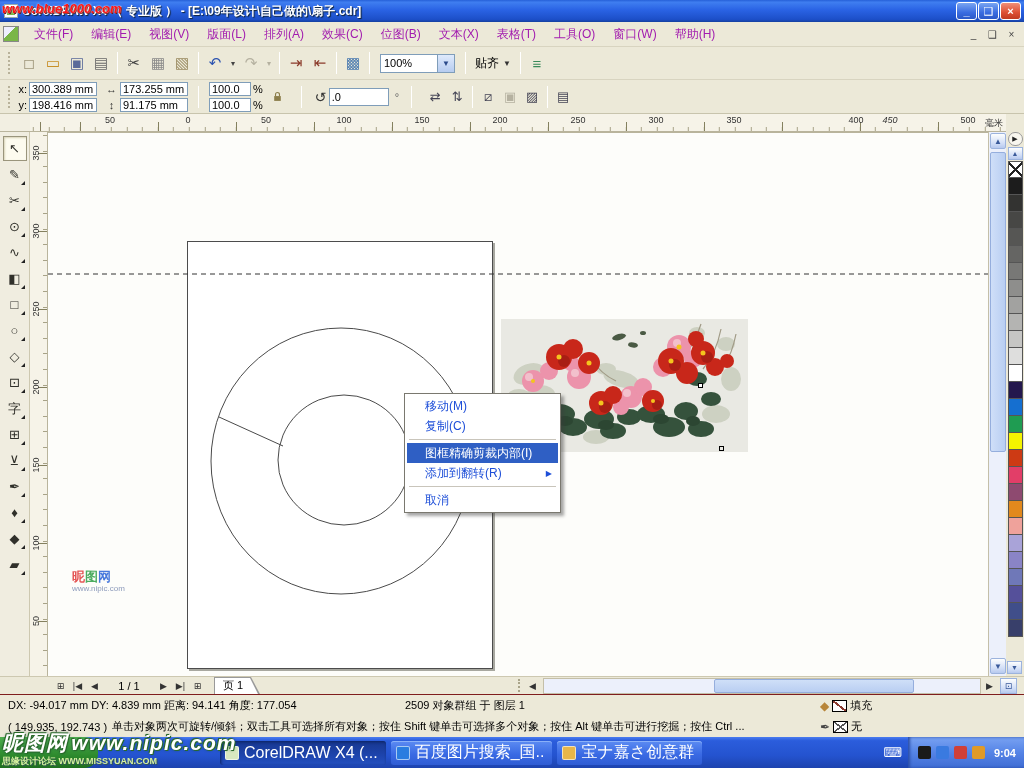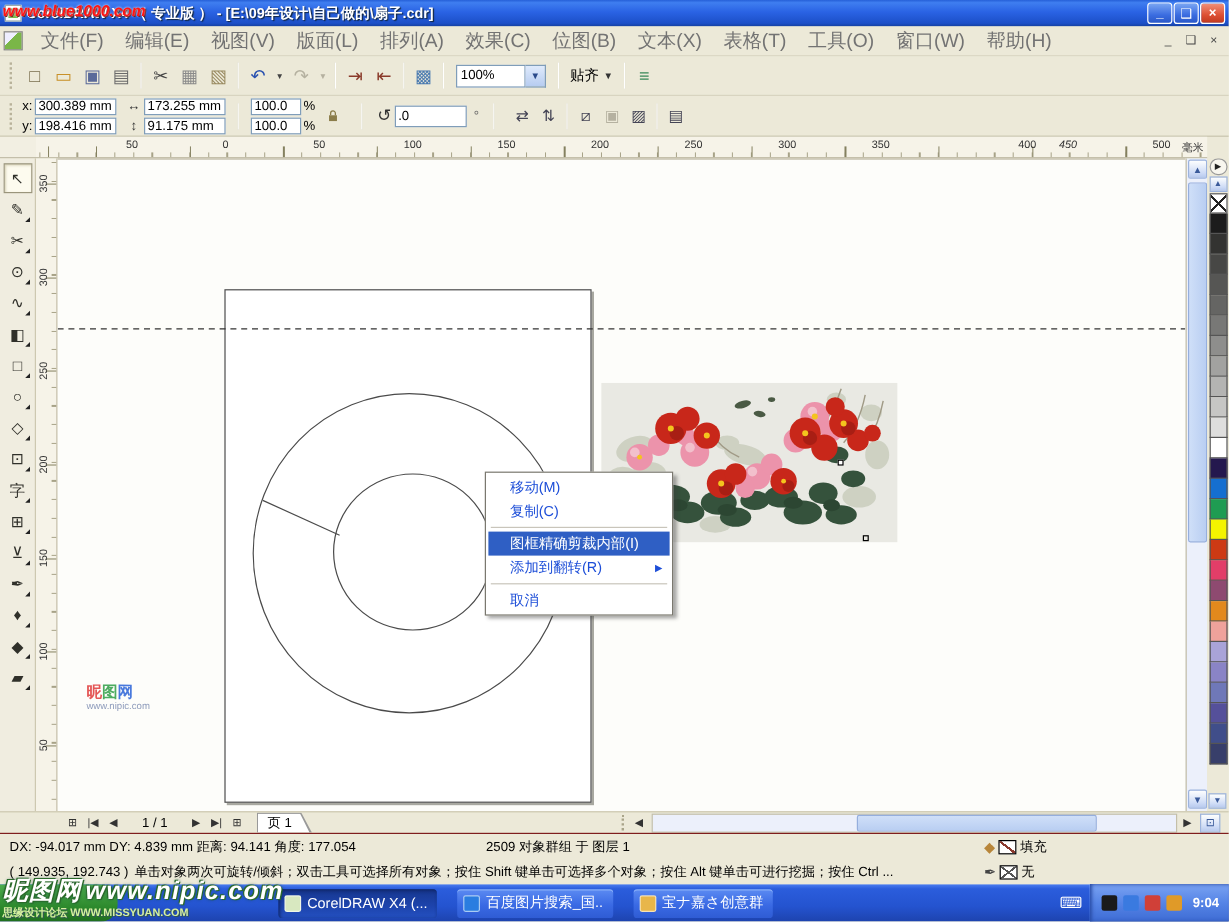--- a/index.html
+++ b/index.html
@@ -21,21 +21,21 @@
   .winbtn.close { background:linear-gradient(#f09078,#dd4f33 60%,#c03a20); }
   #win-buttons { margin-left:auto; display:flex; margin-right:3px; }
   #wm-blue1000 { left:2px; top:1px; color:#ff1414; font-weight:bold; font-size:13px;
     text-shadow:0 0 2px #fff,1px 1px 0 #600; z-index:50; font-style:italic; }
 
   
   #menubar { left:0; top:22px; width:1024px; height:25px; background:#ece9d8; border-bottom:1px solid #d8d4c0;
     display:flex; align-items:center; }
   #menu-appicon { width:16px; height:16px; margin:0 6px 0 3px; background:linear-gradient(135deg,#eef 40%,#7ab648 41%);
     border:1px solid #888; }
-  .menu-item { padding:3px 9px; font-size:16px; color:#737373; white-space:nowrap; }
+  .menu-item { padding:3px 9px; font-size:12px; color:#a21caf; white-space:nowrap; }
   #docwin-buttons { margin-left:auto; display:flex; margin-right:4px; color:#555; }
   .docbtn { width:17px; height:15px; margin-left:2px; display:flex; align-items:center; justify-content:center;
     font-size:10px; color:#444; }
 
   
   #toolbar { left:0; top:47px; width:1024px; height:33px; background:#ece9d8; border-bottom:1px solid #d8d4c0;
     display:flex; align-items:center; padding-left:8px; }
   .grip { width:4px; height:22px; border-left:2px dotted #b8b29a; margin-right:5px; }
   .tbtn { width:24px; height:24px; display:flex; align-items:center; justify-content:center;
     font-size:15px; border:1px solid transparent; border-radius:2px; }
@@ -160,22 +160,22 @@
       linear-gradient(to top right,transparent 44%,#8b3a2e 44% 56%,transparent 56%),#fff; }
   .ind-swatch.xx { background:
       linear-gradient(to top right,transparent 45%,#555 45% 55%,transparent 55%),
       linear-gradient(to bottom right,transparent 45%,#555 45% 55%,transparent 55%),#fff; }
 
   
   #taskbar { left:0; top:737px; width:1024px; height:31px;
     background:linear-gradient(180deg,#4a7cf0 0%,#2b5ddc 12%,#2453cf 60%,#1d43ae 100%); display:flex; align-items:center; }
   #start-blob { position:absolute; left:0; top:737px; width:98px; height:31px;
     background:linear-gradient(180deg,#4fae4f,#2d8a2d 60%,#1f6e1f); border-radius:0 14px 14px 0; }
-  .taskbtn { height:24px; margin-left:17px; padding:0 8px 0 5px; display:flex; align-items:center; gap:5px;
-    color:#fff; font-size:12px; border-radius:3px; white-space:nowrap; overflow:hidden;
+  .taskbtn { height:24px; margin-left:5px; padding:0 8px 0 5px; display:flex; align-items:center; gap:5px;
+    color:#fff; font-size:16px; border-radius:3px; white-space:nowrap; overflow:hidden;
     background:linear-gradient(#5c8bf2,#3a6ae4 55%,#2f5cd4); box-shadow:inset 0 1px 0 #8ab0f8; }
   .taskbtn.active { background:linear-gradient(#17378f,#1d44ad 60%,#2450c0); box-shadow:inset 1px 1px 3px #0c2260; }
   .task-ico { width:14px; height:14px; border-radius:2px; flex:0 0 auto; border:1px solid rgba(255,255,255,.6); }
   #kbd-btn { margin-left:auto; color:#fff; font-size:13px; padding:0 6px; }
   #tray { height:31px; display:flex; align-items:center; padding:0 8px 0 10px; gap:5px;
     background:linear-gradient(180deg,#79a2f2 0%,#5584e6 50%,#3e6cd4 100%); box-shadow:inset 2px 0 3px #2a4ea8;font-weight:bold; }
   .tray-ico { width:13px; height:13px; border-radius:2px; }
   #clock { color:#fff; font-size:11px; margin-left:4px; }
 
   

